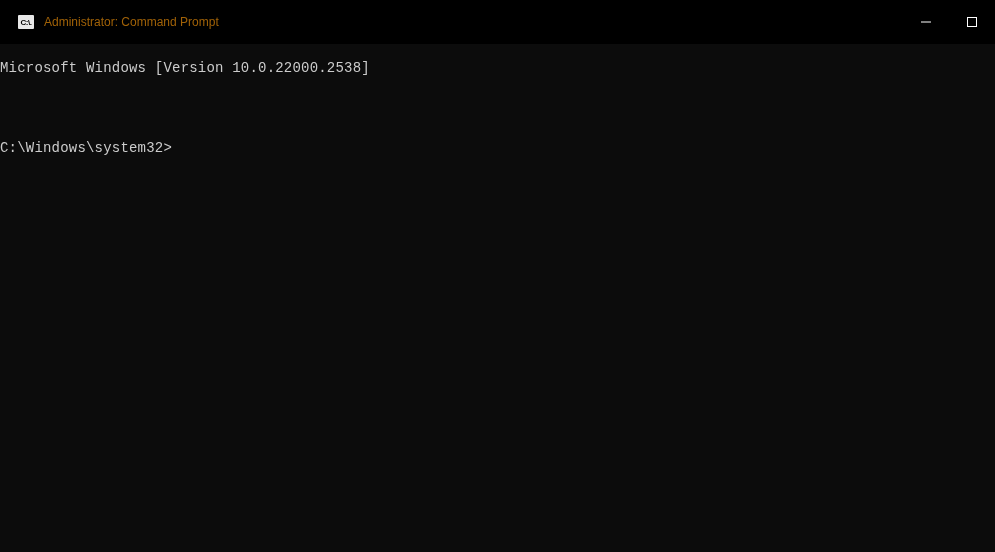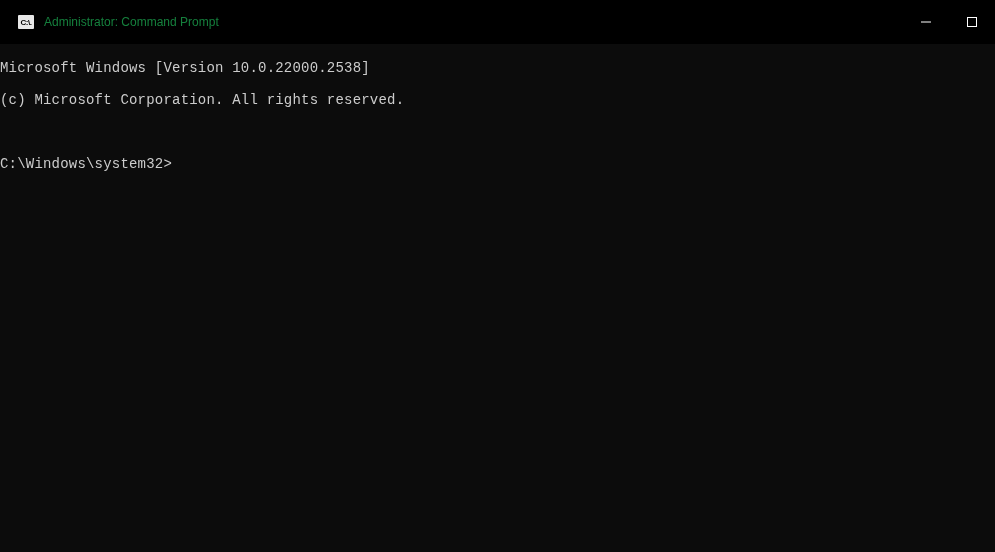--- a/index.html
+++ b/index.html
@@ -42,21 +42,21 @@
     .app-icon-inner {
       font-family: Arial, sans-serif;
       font-size: 8px;
       color: #000;
       font-weight: bold;
       letter-spacing: -0.5px;
     }
     .title-text {
       font-family: 'Segoe UI', Tahoma, sans-serif;
       font-size: 12px;
-      color: #15803d;
+      color: #a16207;
       font-weight: 400;
     }
     .window-controls {
       display: flex;
       height: 100%;
     }
     .win-btn {
       width: 46px;
       height: 100%;
       display: flex;
@@ -75,20 +75,21 @@
       font-size: 14px;
       letter-spacing: 0.2px;
     }
     .terminal-line {
       display: block;
       min-height: 16px;
       font-family: Liberation Mono, monospace;
     }
     .prompt-line {
       display: flex;
+      margin-top: 16px;
     }
   </style>
 </head>
 <body>
 
 <div class="titlebar">
   <div class="titlebar-left">
     <div class="app-icon">
       <span class="app-icon-inner">C:\.</span>
     </div>
@@ -103,16 +104,15 @@
     <div class="win-btn">
       <svg width="10" height="10" viewBox="0 0 10 10">
         <rect x="0.5" y="0.5" width="9" height="9" stroke="#ffffff" stroke-width="1" fill="none"></rect>
       </svg>
     </div>
   </div>
 </div>
 
 <div class="terminal">
 <span class="terminal-line">Microsoft Windows [Version 10.0.22000.2538]</span>
-<span class="terminal-line">(c) Microsoft Corporation. All rights reserved.</span>
 <span class="terminal-line"></span>
 <span class="terminal-line prompt-line"><span>C:\Windows\system32&gt;</span></span>
 </div>
 
 </body></html>

